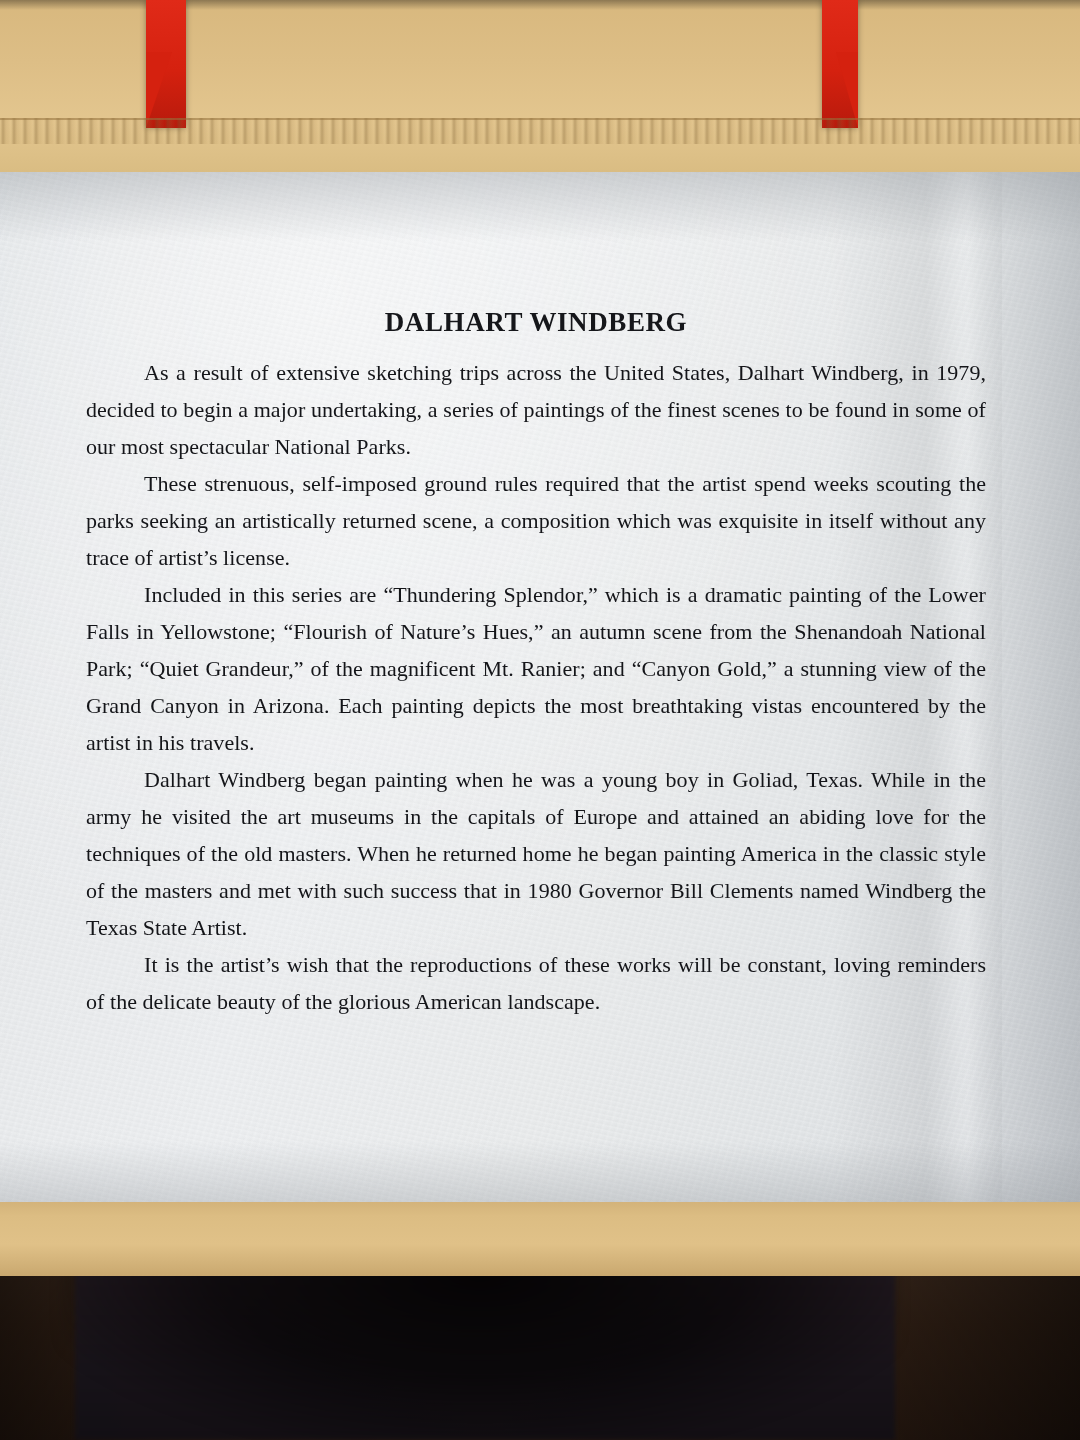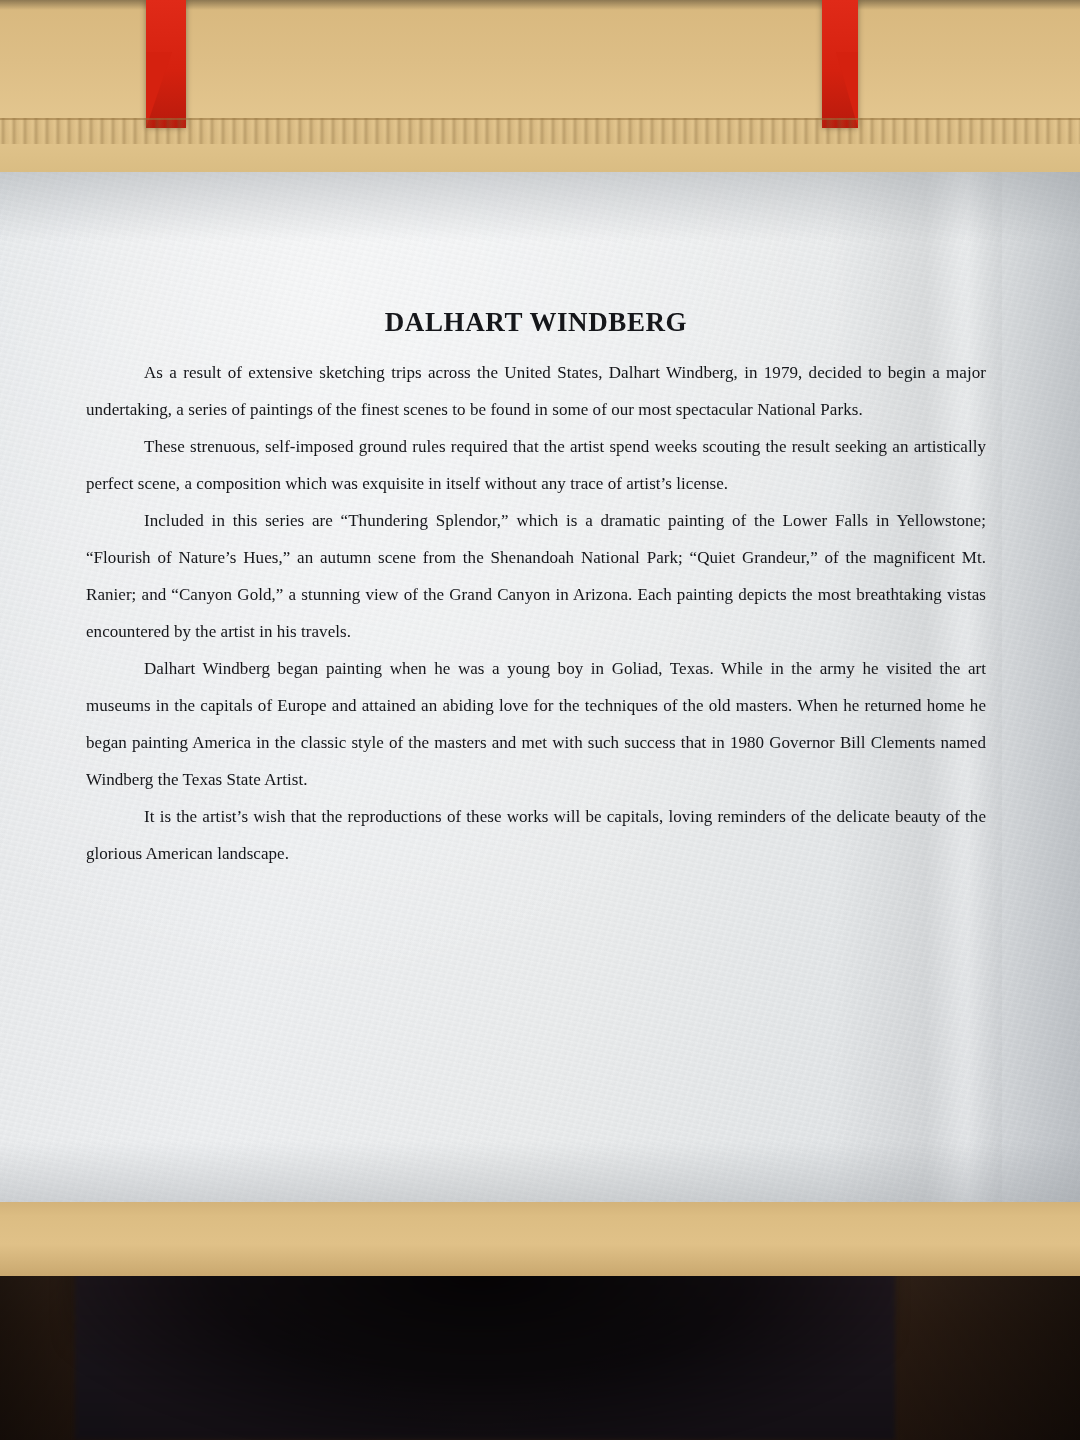--- a/index.html
+++ b/index.html
@@ -150,21 +150,21 @@
     font-weight: bold;
     letter-spacing: 0.6px;
     color: #15161a;
     margin: 0 0 16px 0;
     font-family: "Liberation Serif", serif;
   }
   .doc p {
     margin: 0;
     text-indent: 58px;
     text-align: justify;
-    font-size: 17px;
+    font-size: 22px;
     line-height: 37px;
     color: #141519;
     font-family: "Liberation Serif", serif;
     letter-spacing: 0.05px;
   }
   .doc p + p { margin-top: 0px; }
 
   .blur-soft { filter: blur(0.25px); }
 </style>
 </head>
@@ -192,20 +192,20 @@
   </div>
 
   <div class="sheet">
     <div class="sheet-texture"></div>
     <div class="sheet-crease"></div>
     <div class="sheet-vignette"></div>
 
     <div class="doc blur-soft">
       <h1 class="doc-title">DALHART WINDBERG</h1>
       <p>As a result of extensive sketching trips across the United States, Dalhart Windberg, in 1979, decided to begin a major undertaking, a series of paintings of the finest scenes to be found in some of our most spectacular National Parks.</p>
-      <p>These strenuous, self-imposed ground rules required that the artist spend weeks scouting the result seeking an artistically perfect scene, a composition which was exquisite in itself without any trace of artist’s license.</p>
+      <p>These strenuous, self-imposed ground rules required that the artist spend weeks scouting the parks seeking an artistically returned scene, a composition which was exquisite in itself without any trace of artist’s license.</p>
       <p>Included in this series are “Thundering Splendor,” which is a dramatic painting of the Lower Falls in Yellowstone; “Flourish of Nature’s Hues,” an autumn scene from the Shenandoah National Park; “Quiet Grandeur,” of the magnificent Mt. Ranier; and “Canyon Gold,” a stunning view of the Grand Canyon in Arizona. Each painting depicts the most breathtaking vistas encountered by the artist in his travels.</p>
       <p>Dalhart Windberg began painting when he was a young boy in Goliad, Texas. While in the army he visited the art museums in the capitals of Europe and attained an abiding love for the techniques of the old masters. When he returned home he began painting America in the classic style of the masters and met with such success that in 1980 Governor Bill Clements named Windberg the Texas State Artist.</p>
-      <p>It is the artist’s wish that the reproductions of these works will be capitals, loving reminders of the delicate beauty of the glorious American landscape.</p>
+      <p>It is the artist’s wish that the reproductions of these works will be constant, loving reminders of the delicate beauty of the glorious American landscape.</p>
     </div>
   </div>
 
 </div>
 
 </body></html>

